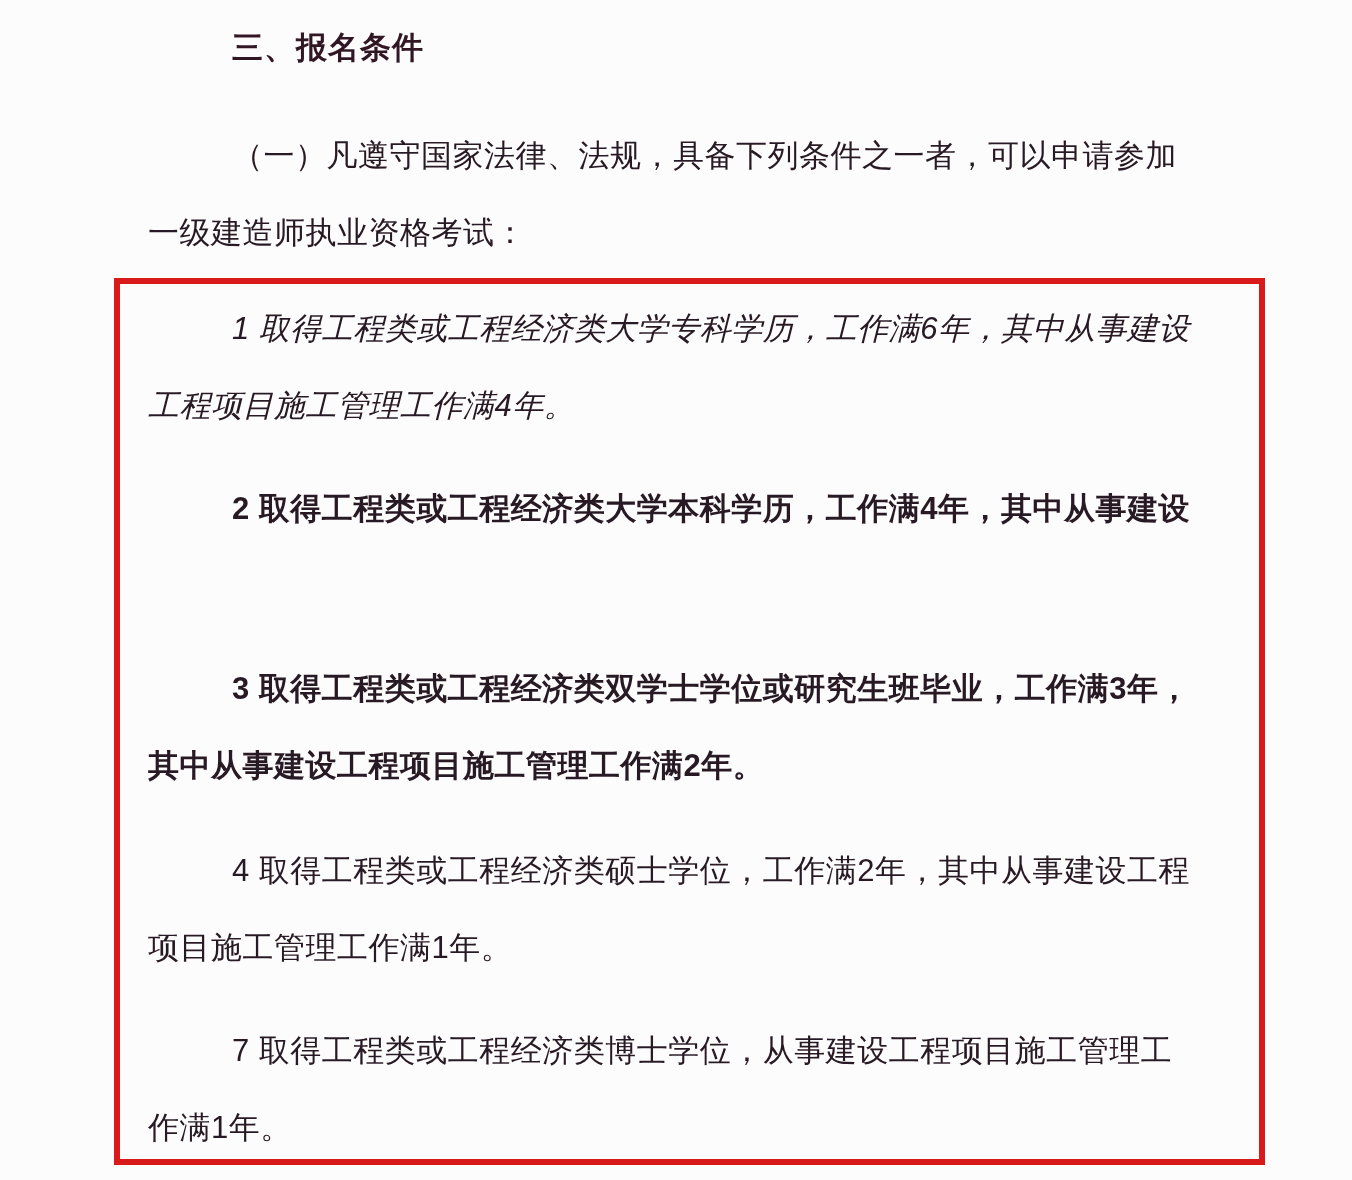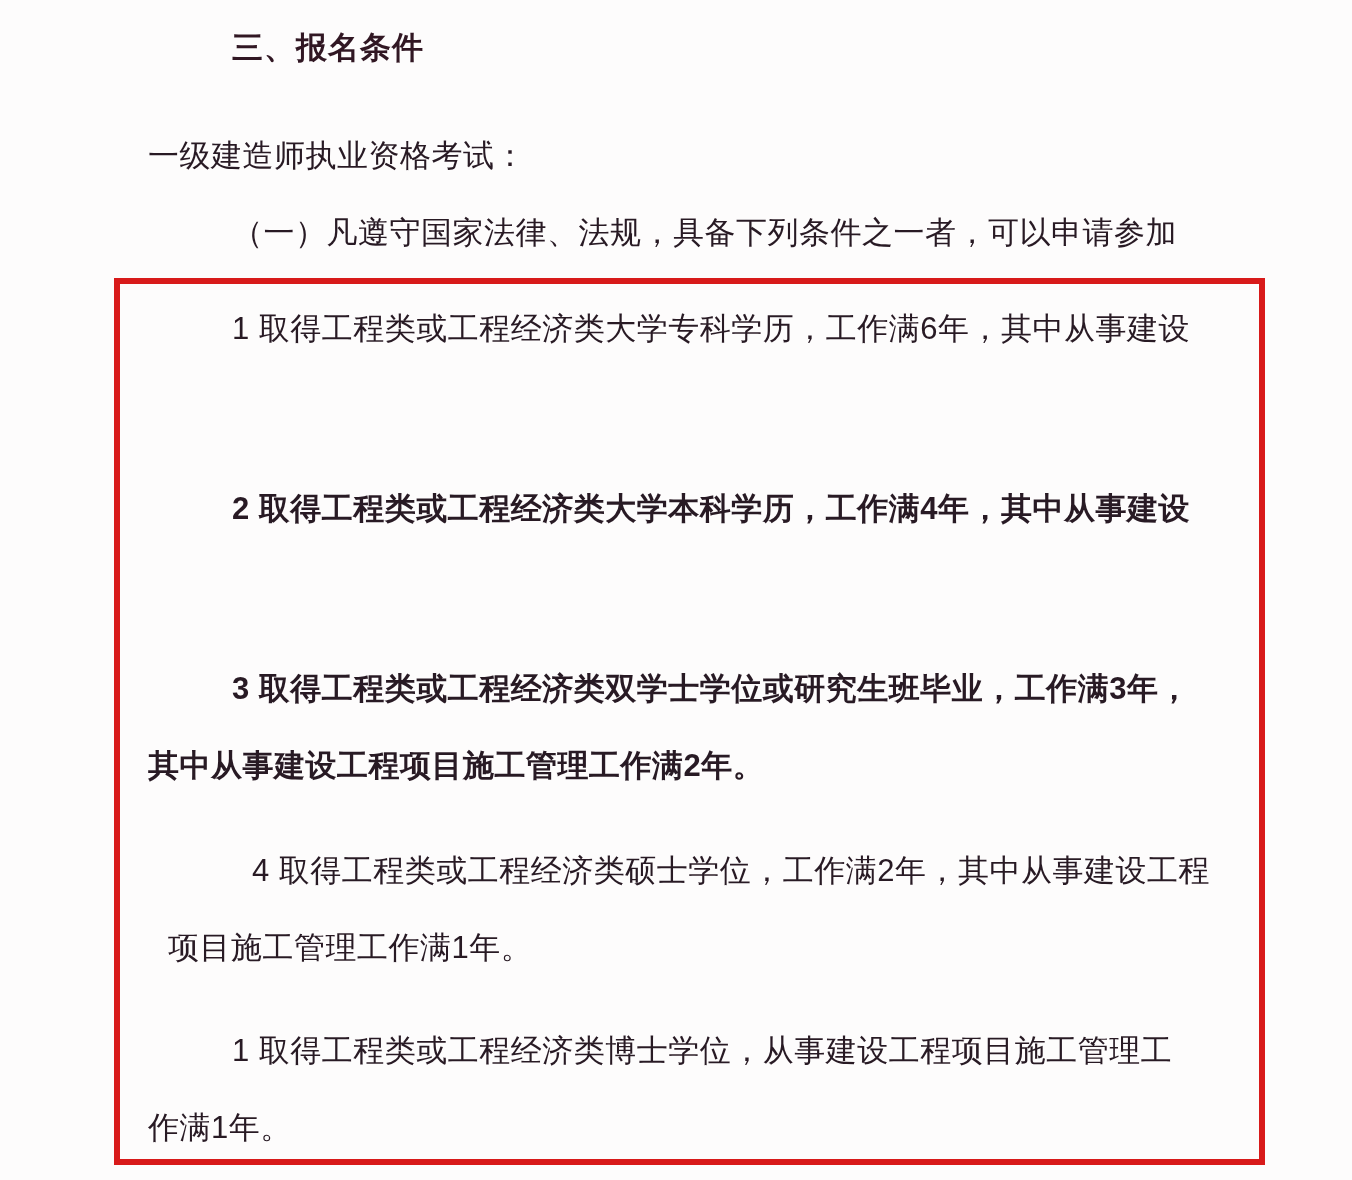--- a/index.html
+++ b/index.html
@@ -38,66 +38,67 @@
     line-height: 77px;
     letter-spacing: 0.5px;
   }
   .para .line {
     white-space: nowrap;
   }
   .para .line.indent {
     text-indent: 84px;
   }
   .intro   { top: 117px; }
-  .item-1  { top: 290px; }
+  .item-1  { top: 290px; font-style: italic; }
   .item-2  { top: 470px; font-weight: bold; }
   .item-3  { top: 650px; font-weight: bold; }
-  .item-4  { top: 832px; margin-left: 20px; }
+  .item-4  { top: 832px; }
   .item-5  { top: 1012px; }
   .red-box {
     position: absolute;
     left: 114px;
     top: 278px;
     width: 1151px;
     height: 887px;
     box-sizing: border-box;
     border: 6px solid #d81a1a;
     background: transparent;
   }
 </style>
 </head>
 <body>
 
 <div class="page" style="color: rgb(40, 26, 36); background: rgb(253, 252, 252);">
 
   <h2 class="heading" style="color: rgb(49, 23, 35);">三、报名条件</h2>
 
   <div class="para intro">
+    <div class="line indent">（一）凡遵守国家法律、法规，具备下列条件之一者，可以申请参加</div>
     <div class="line">一级建造师执业资格考试：</div>
-    <div class="line indent">（一）凡遵守国家法律、法规，具备下列条件之一者，可以申请参加</div>
   </div>
 
   <div class="red-box" style="border-color: rgb(216, 26, 26);"></div>
 
   <div class="para item-1">
     <div class="line indent">1 取得工程类或工程经济类大学专科学历，工作满6年，其中从事建设</div>
+    <div class="line">工程项目施工管理工作满4年。</div>
   </div>
 
   <div class="para item-2">
     <div class="line indent">2 取得工程类或工程经济类大学本科学历，工作满4年，其中从事建设</div>
   </div>
 
   <div class="para item-3">
     <div class="line indent">3 取得工程类或工程经济类双学士学位或研究生班毕业，工作满3年，</div>
     <div class="line">其中从事建设工程项目施工管理工作满2年。</div>
   </div>
 
   <div class="para item-4">
     <div class="line indent">4 取得工程类或工程经济类硕士学位，工作满2年，其中从事建设工程</div>
     <div class="line">项目施工管理工作满1年。</div>
   </div>
 
   <div class="para item-5">
-    <div class="line indent">1 取得工程类或工程经济类博士学位，从事建设工程项目施工管理工</div>
+    <div class="line indent">7 取得工程类或工程经济类博士学位，从事建设工程项目施工管理工</div>
     <div class="line">作满1年。</div>
   </div>
 
 </div>
 
 </body></html>

